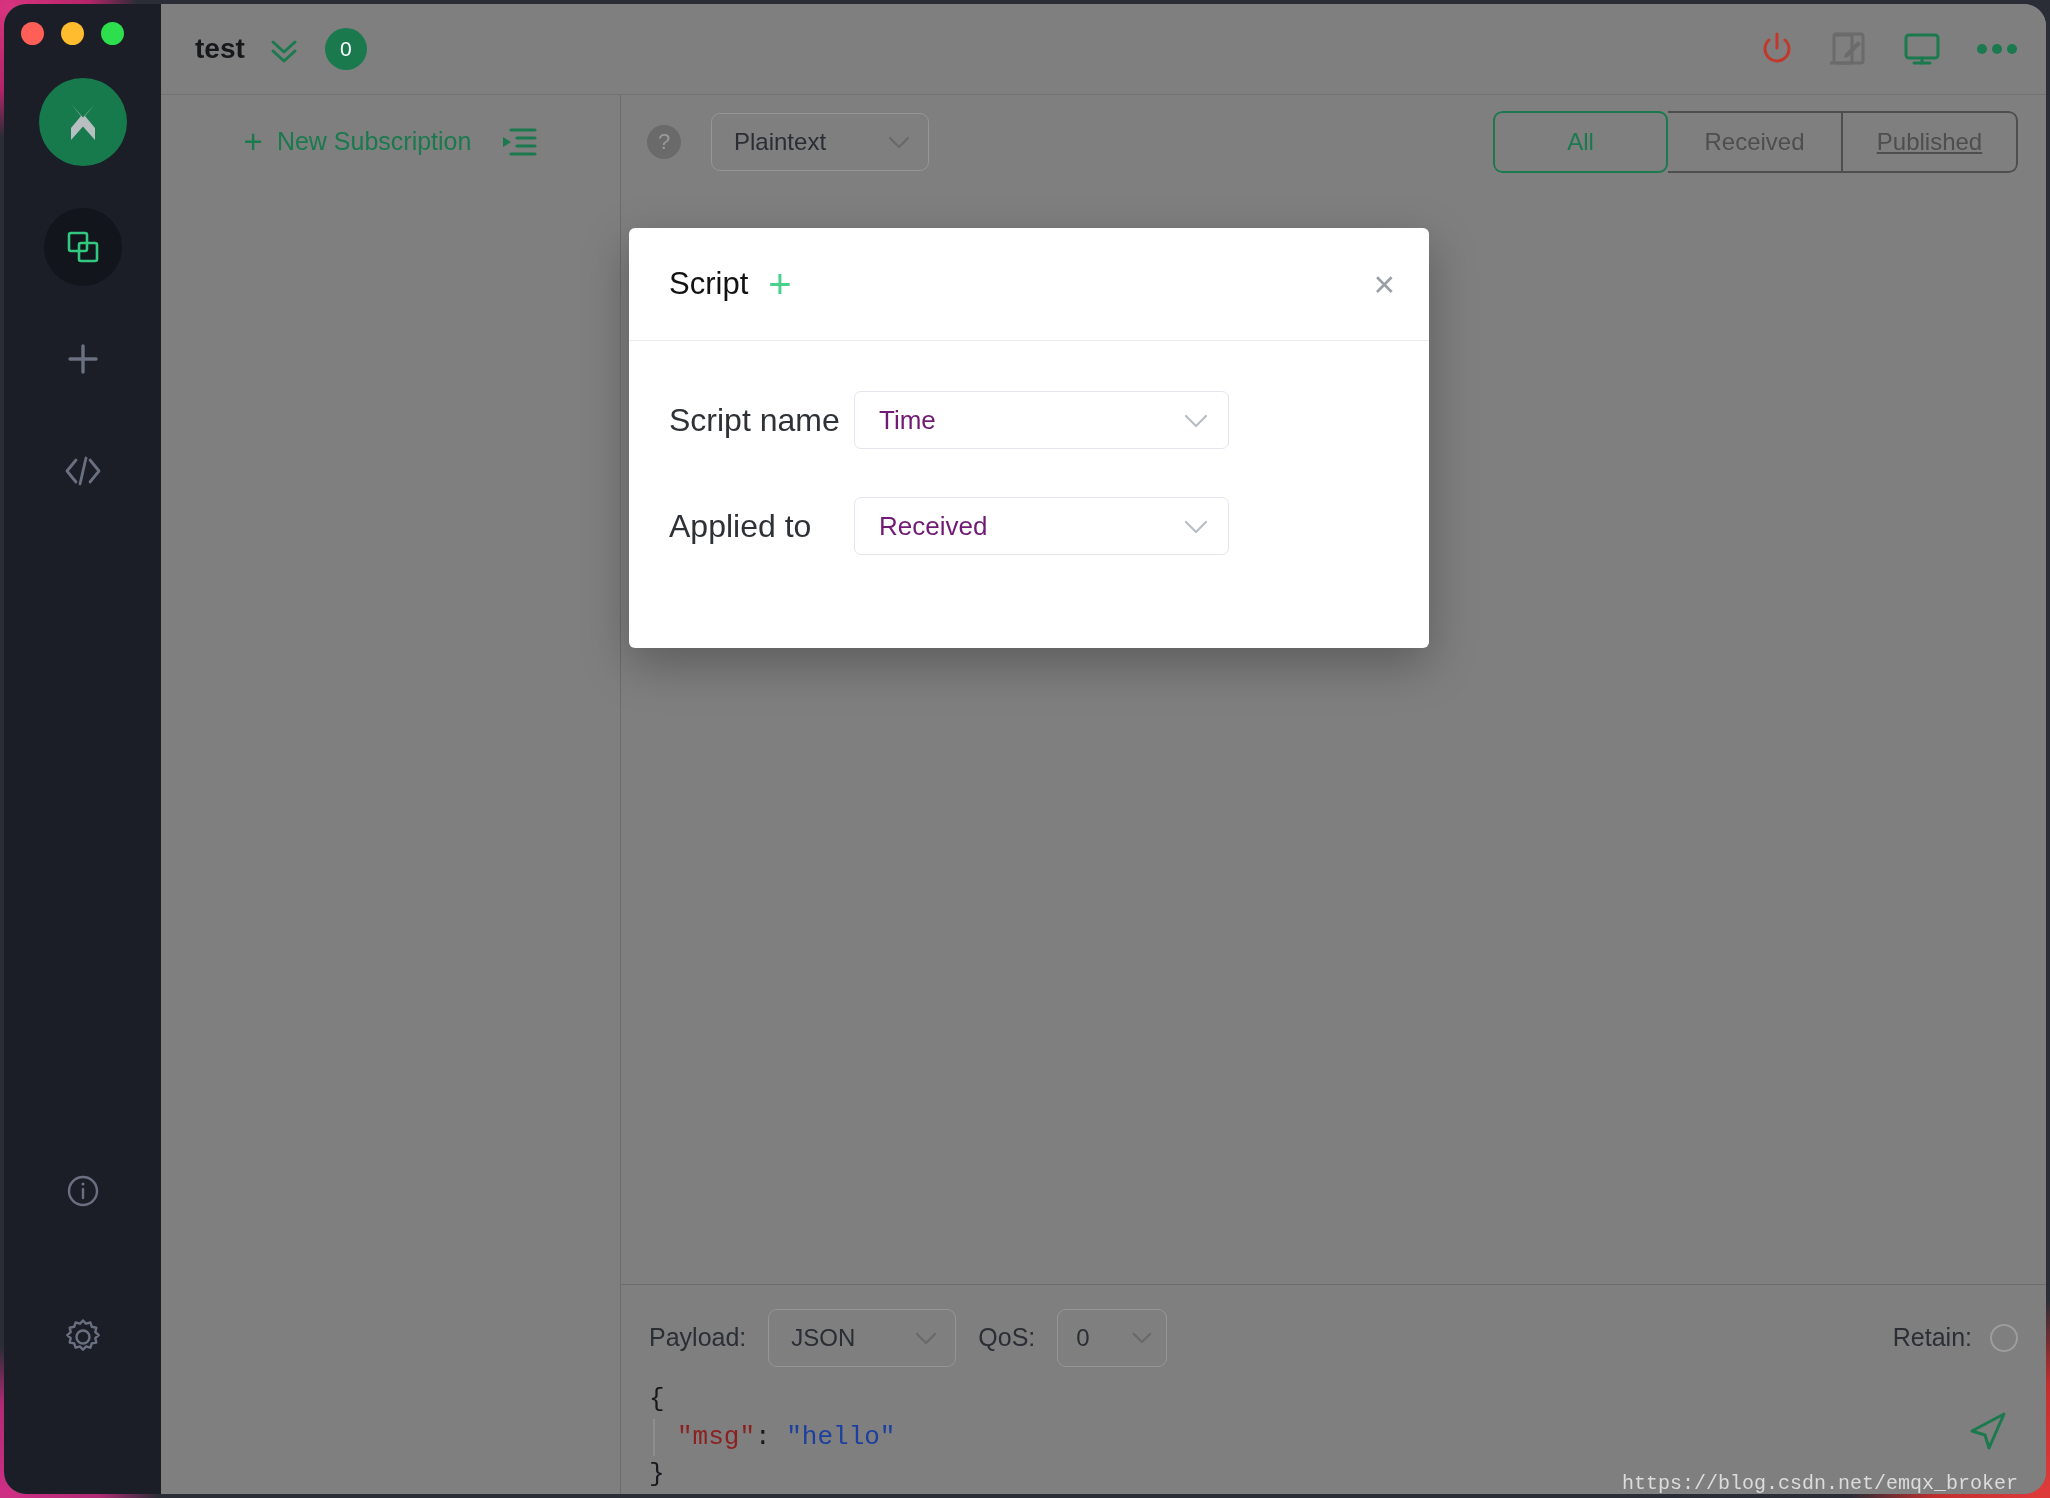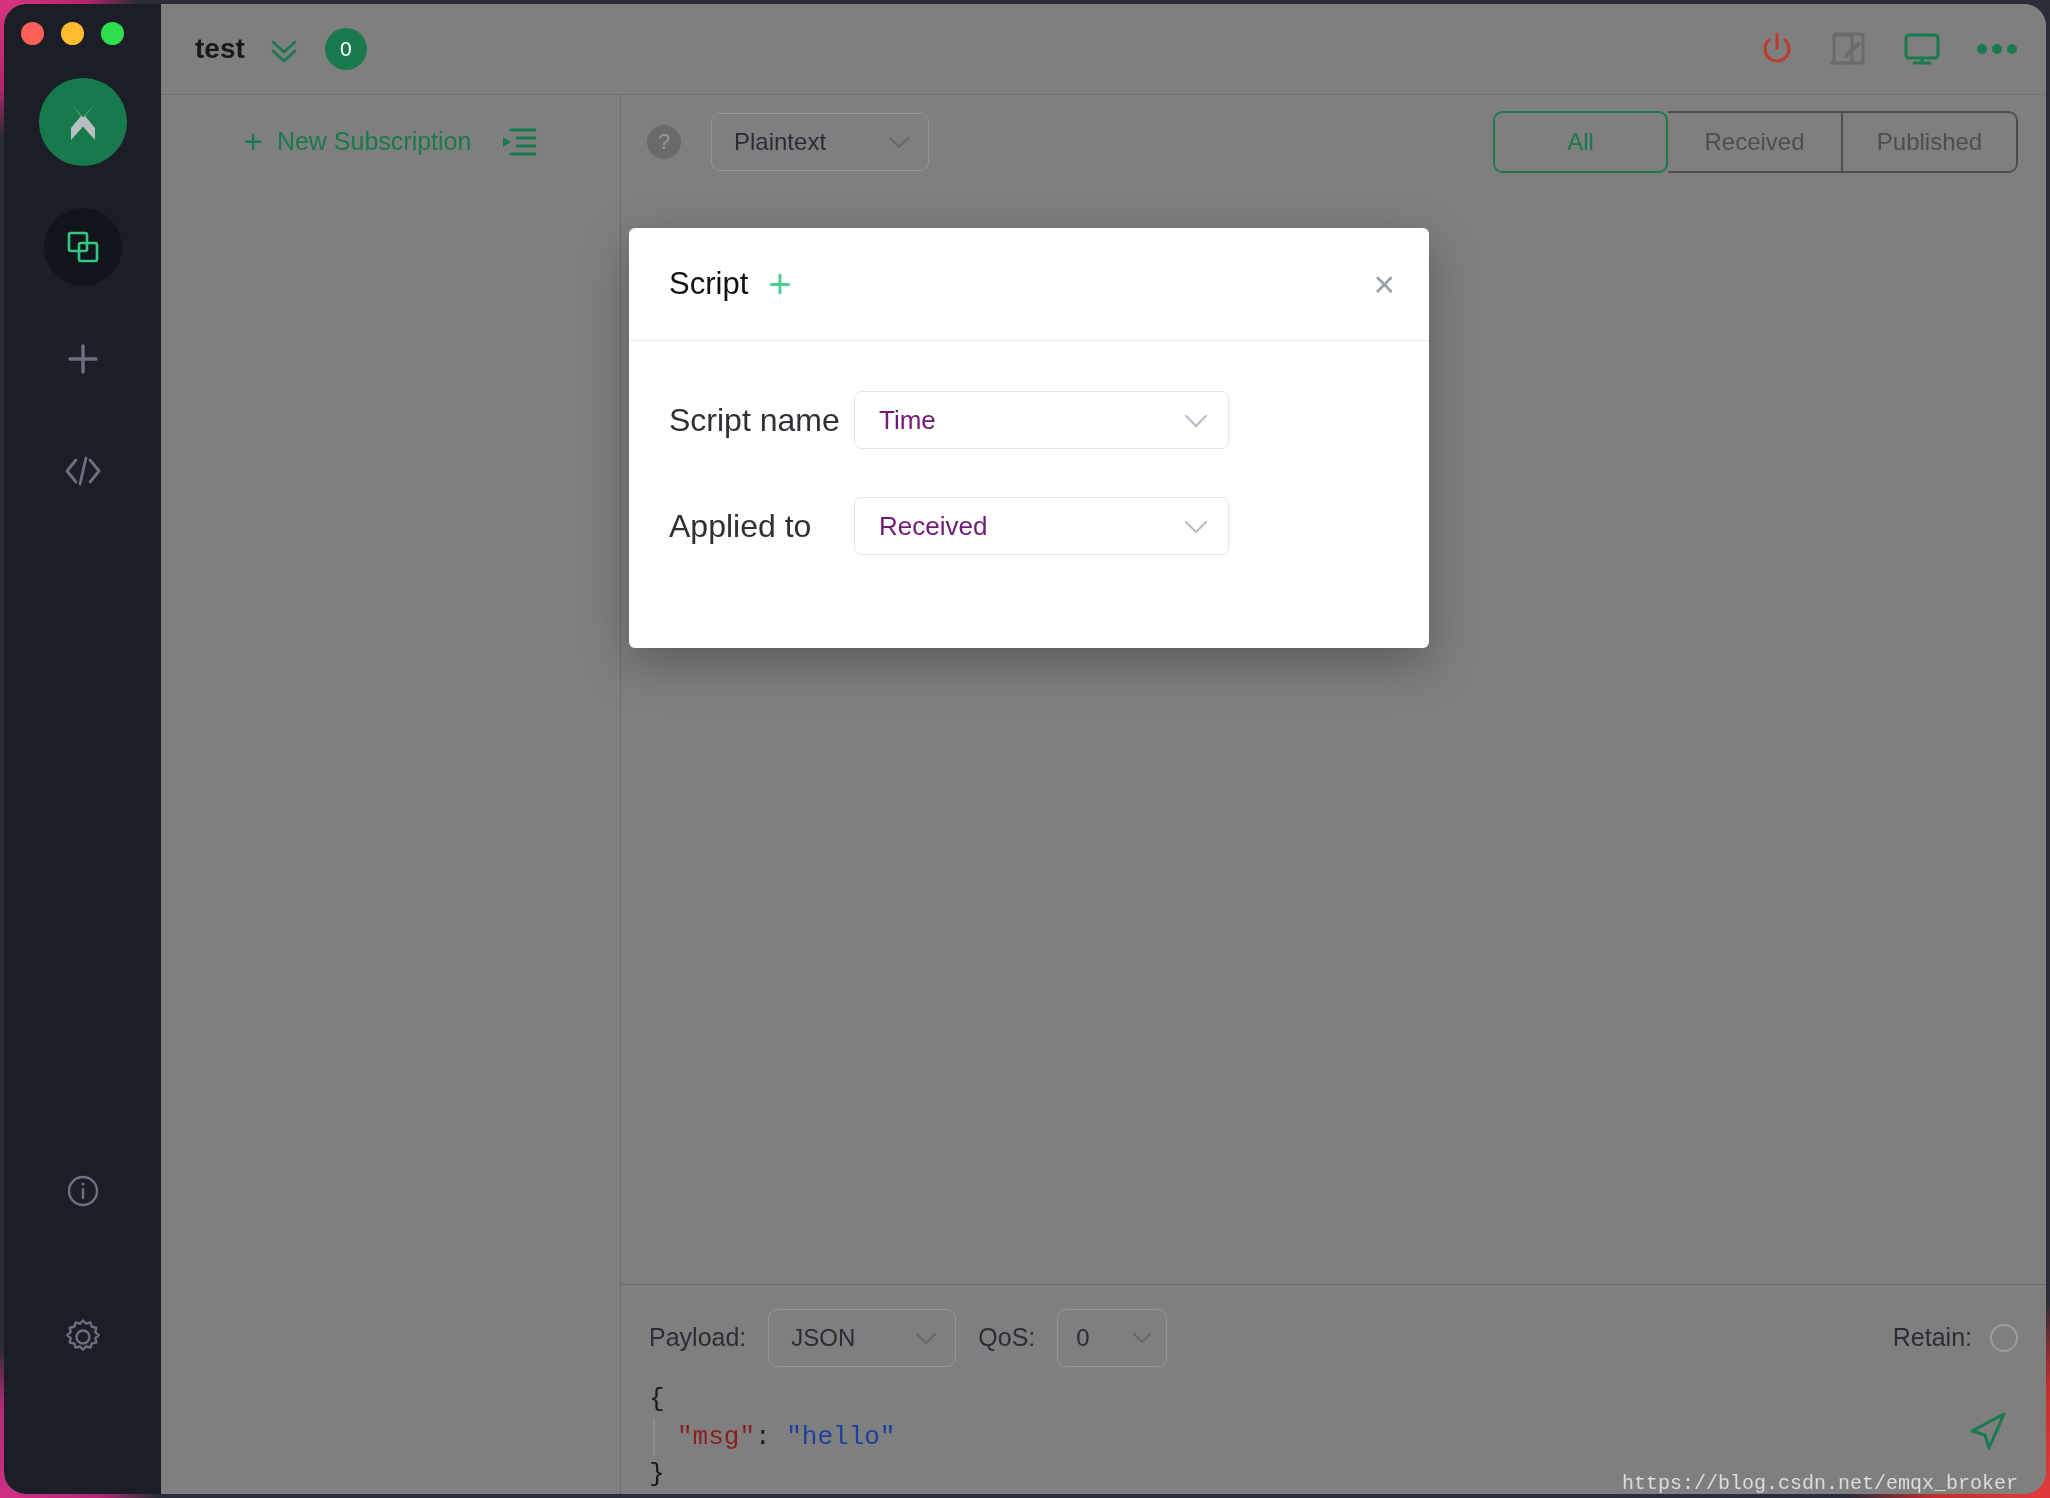--- a/index.html
+++ b/index.html
@@ -148,21 +148,21 @@
   #filter-group {
     margin-left: auto;
     display: flex; height: 62px; border-radius: 9px; overflow: hidden;
   }
   .filter-btn {
     width: 175px; display: flex; align-items: center; justify-content: center;
     font-size: 24px; color: #4e4e4e;
     border: 2px solid #4e4e4e; border-left-width: 0;
   }
   .filter-btn:first-child { border-left-width: 2px; border-radius: 9px 0 0 9px; }
-  .filter-btn:last-child  { border-radius: 0 9px 9px 0; }
+  .filter-btn:last-child  { border-radius: 0 9px 9px 0; text-decoration: underline; }
   .filter-btn.active { color: #1a7a4e; border-color: #1a7a4e; border-left-width: 2px; border-radius: 9px; z-index: 2; }
 
   #msg-list { flex: 1; min-height: 0; }
 
   
   #publish {
     flex: 0 0 auto;
     border-top: 1px solid #6c6c6c;
     padding: 24px 28px 0 28px;
   }

